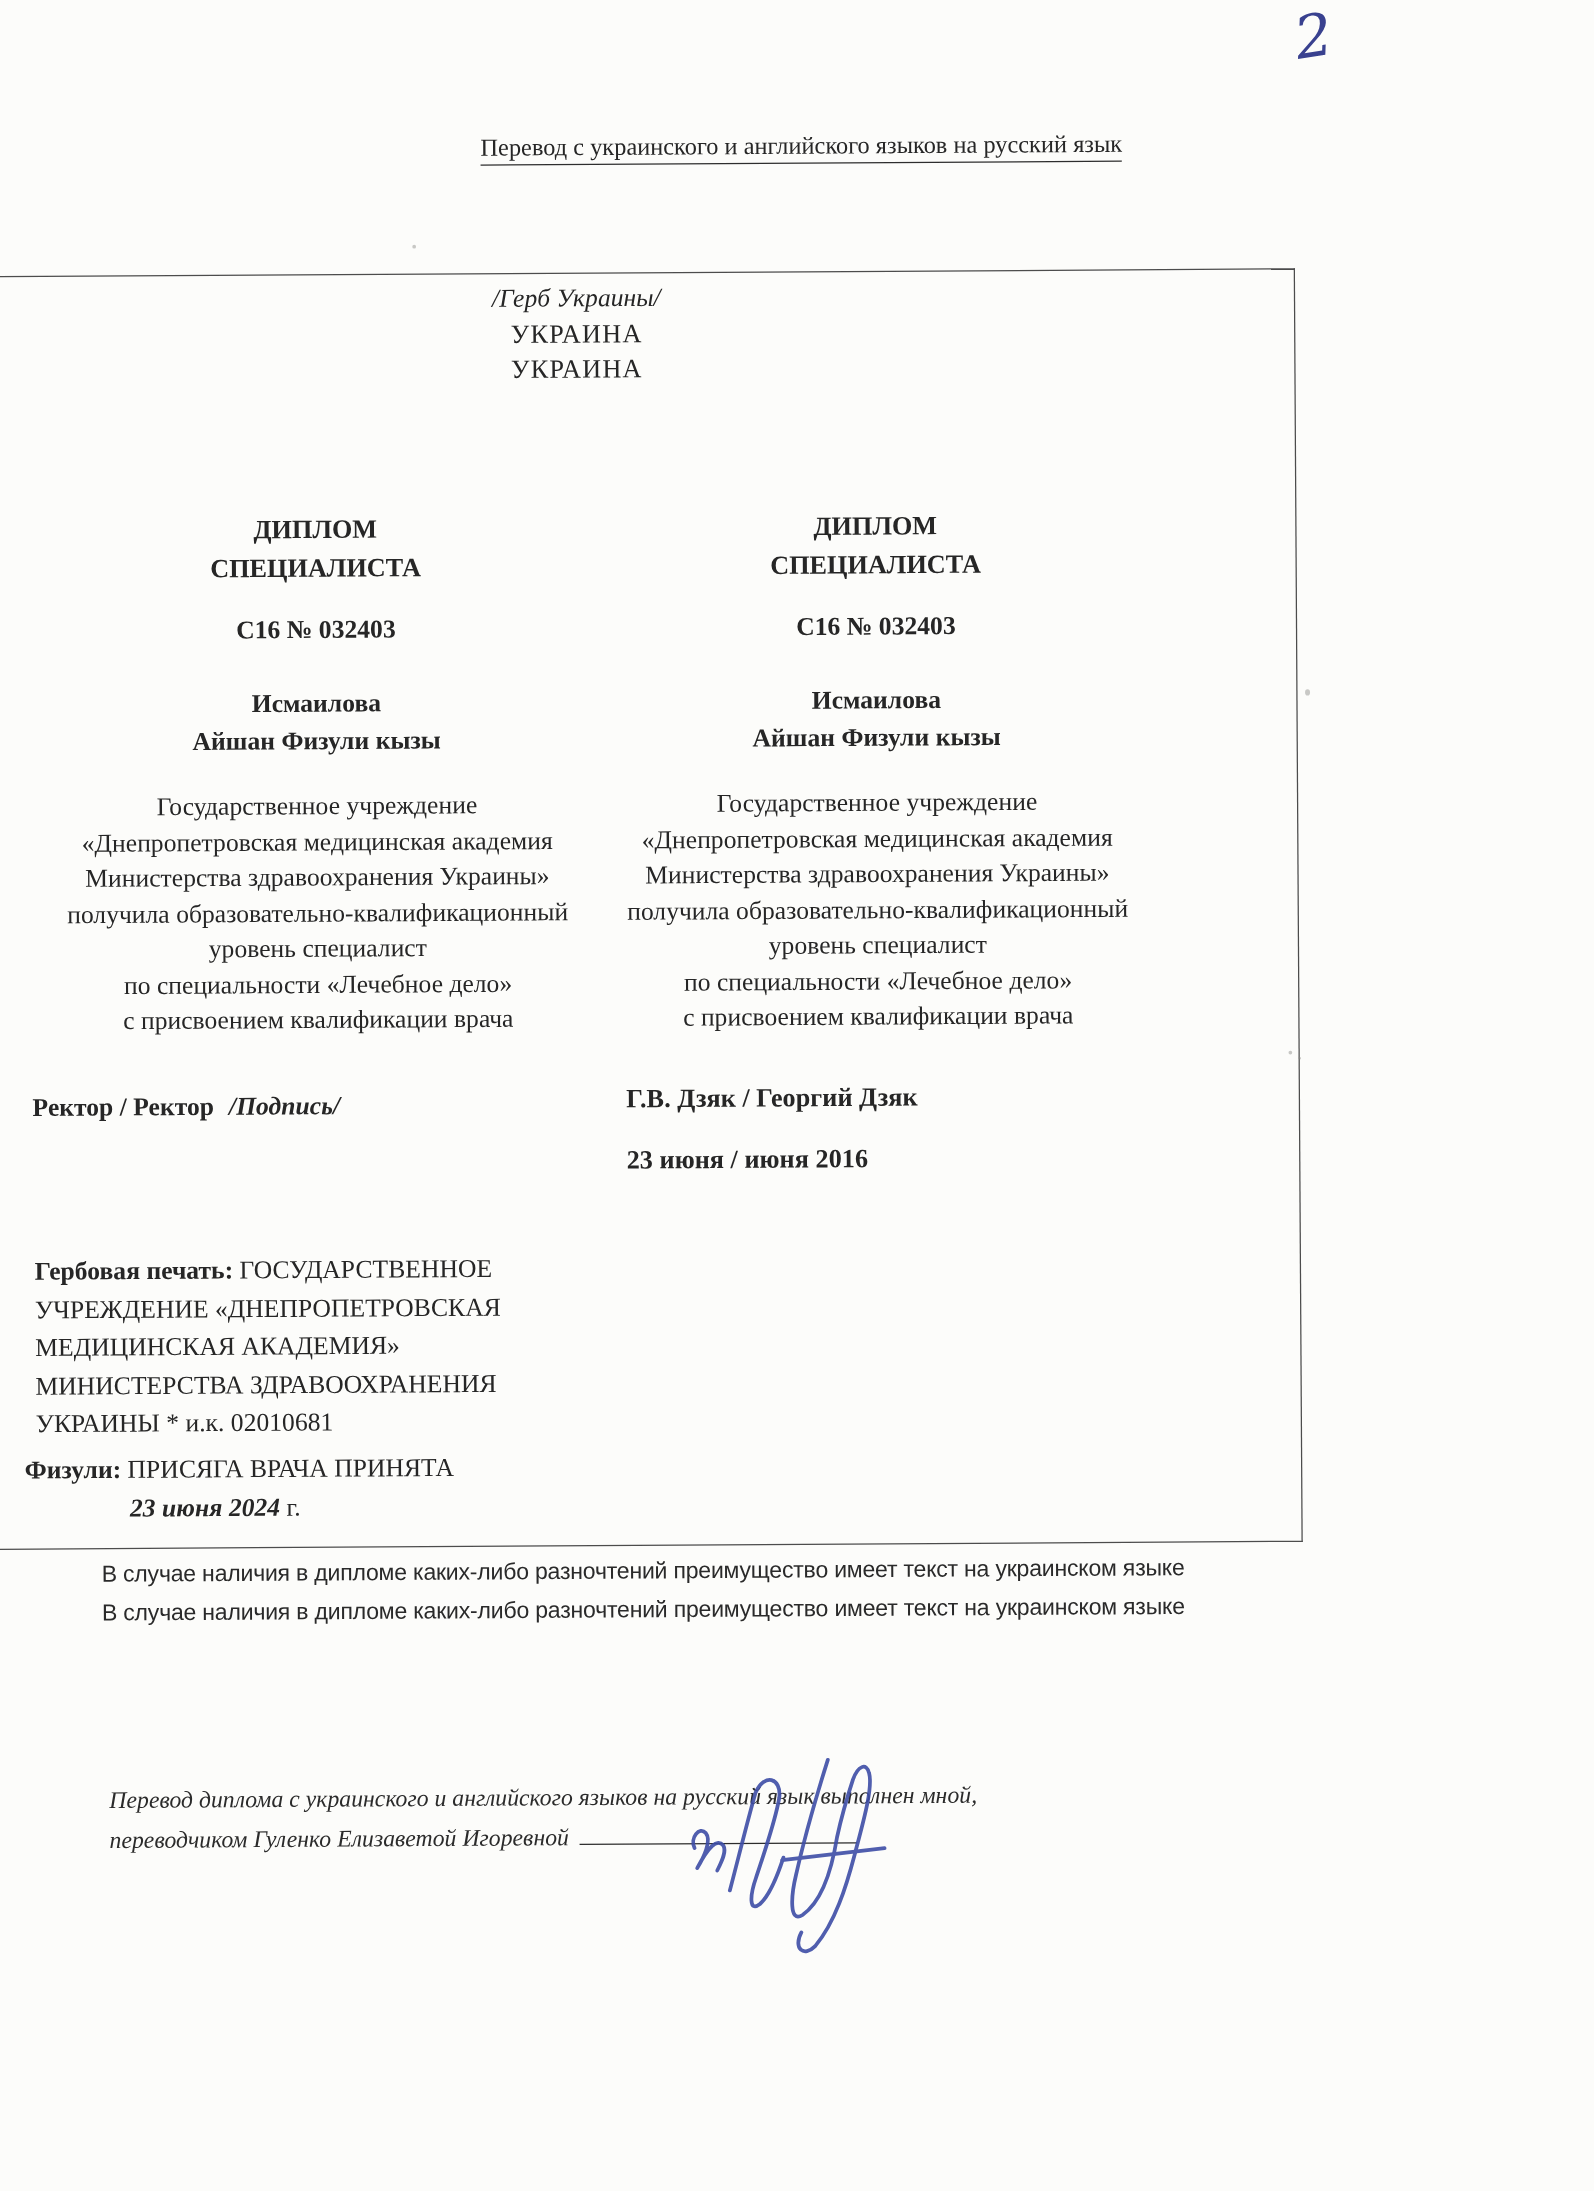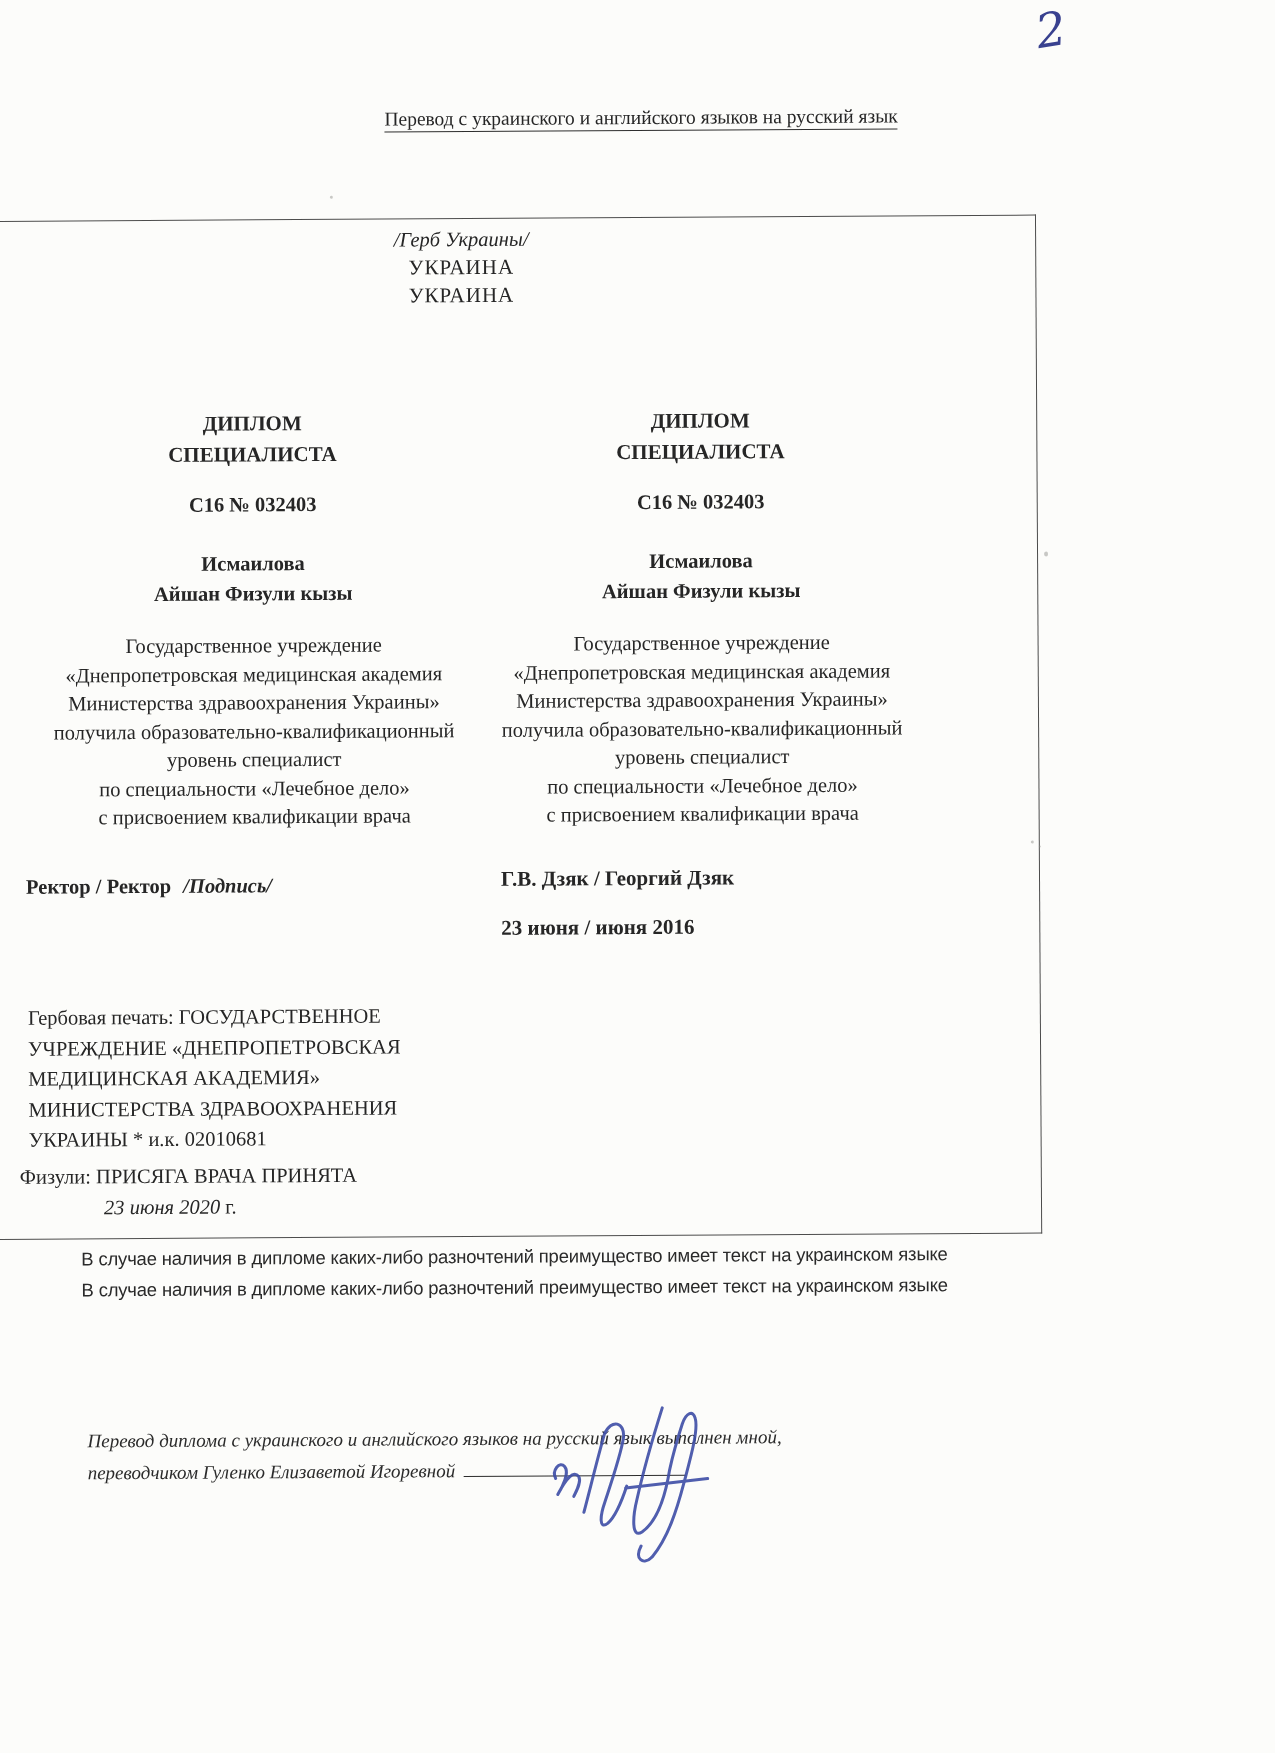--- a/index.html
+++ b/index.html
@@ -11,21 +11,21 @@
     font-family: "Liberation Serif", "DejaVu Serif", serif;
     position: relative;
     overflow: hidden;
   }
   .scan {
     position: absolute; inset: 0;
     transform: rotate(-0.35deg);
     transform-origin: 50% 50%;
   }
   .abs { position: absolute; }
-  .bold { font-weight: normal; margin-top: 12px; }
+  .bold { font-weight: bold; margin-top: 12px; }
   .italic { font-style: italic; }
 
   .page-num {
     left: 1036px; top: 2px;
     font-size: 47px; font-style: italic;
     color: #39418f;
     transform: rotate(-9deg);
     font-family: "DejaVu Serif", serif;
   }
   .header-line {
@@ -164,21 +164,21 @@
     <div>МИНИСТЕРСТВА ЗДРАВООХРАНЕНИЯ</div>
     <div>УКРАИНЫ * и.к. 02010681</div>
   </div>
 
   <div class="abs stamp-block">
     <div>
       <span class="bold">Физули:</span>
       <span>ПРИСЯГА ВРАЧА ПРИНЯТА</span>
     </div>
     <div class="indent">
-      <span class="bold italic">23 июня 2020</span>
+      <span class="bold italic">23 июня 2024</span>
       <span>г.</span>
     </div>
   </div>
 
   <div class="abs disclaimer d1">В случае наличия в дипломе каких-либо разночтений преимущество имеет текст на украинском языке</div>
   <div class="abs disclaimer d2">В случае наличия в дипломе каких-либо разночтений преимущество имеет текст на украинском языке</div>
 
   <div class="abs translator-note">
     <div>Перевод диплома с украинского и английского языков на русский язык выполнен мной,</div>
     <div>

